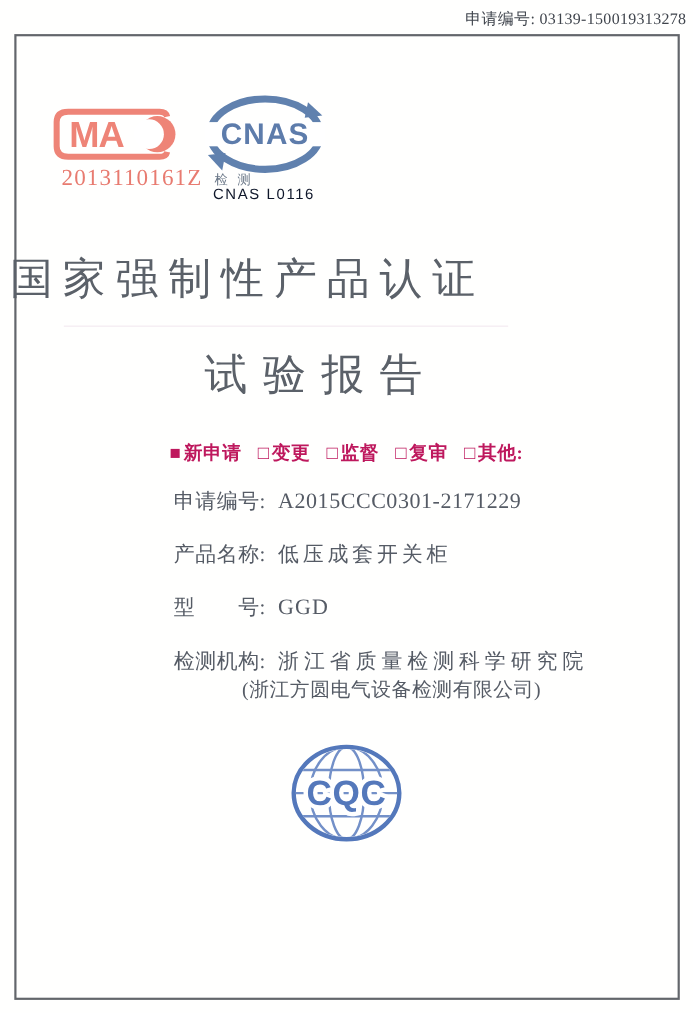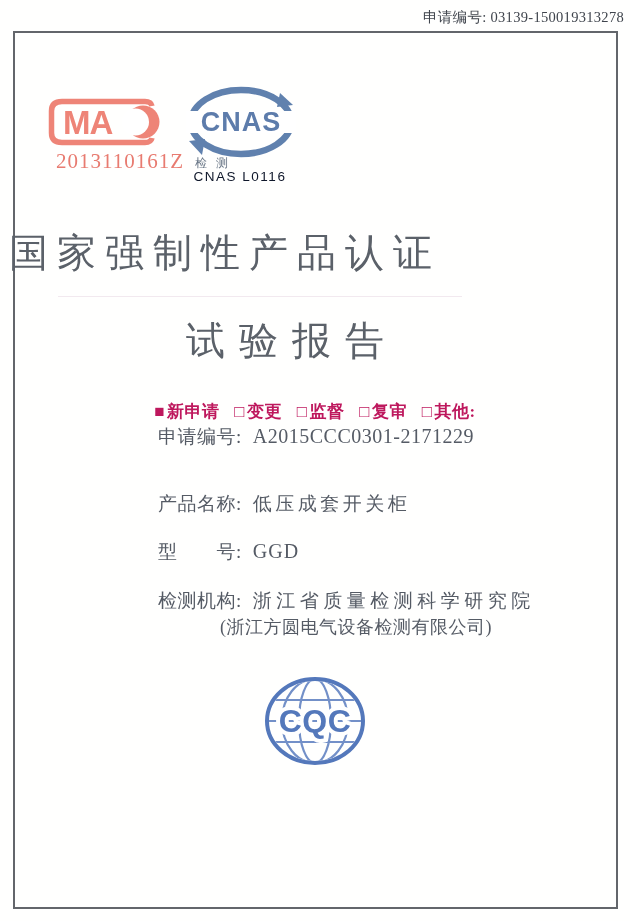--- a/index.html
+++ b/index.html
@@ -55,21 +55,21 @@
   .apptype {
     position:absolute; top:387px; left:0; width:630px; text-align:center;
     font-size:17px; color:#be185d; font-weight:600; letter-spacing:0.5px;margin-top:13px;
   }
   .apptype .opt { margin:0 5px; white-space:nowrap; }
   .apptype .box { margin-right:2px; }
   
   .frow { position:absolute; left:158px; font-size:19px; color:#555b65; white-space:nowrap; }
   .frow .flabel { letter-spacing:0.5px; }
   .frow .fvalue { margin-left:11px; }
-  .r1 { top:424px;text-align:right; }
+  .r1 { top:443px;text-align:right; }
   .r1 .fvalue { font-size:20px; letter-spacing:0.5px; }
   .r2 { top:491px; }
   .r2 .fvalue { letter-spacing:3.5px; }
   .r3 { top:539px; }
   .r3 .fvalue { font-size:20px; letter-spacing:1px; }
   .r4 { top:588px; }
   .r4 .fvalue { letter-spacing:4.5px; }
   .r4b { top:615px; left:220px; font-size:18px; letter-spacing:0.5px; }
   
   .cqc-svg { position:absolute; left:263px; top:675px; }

